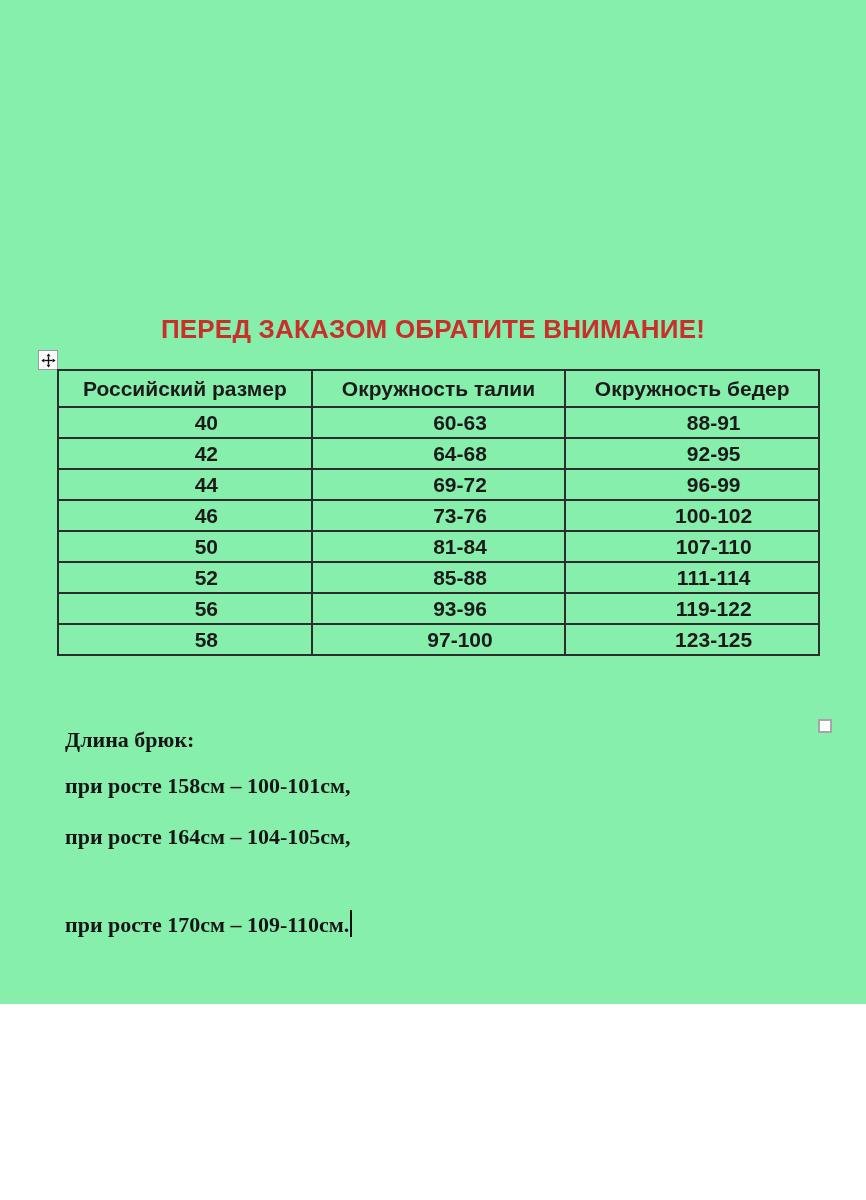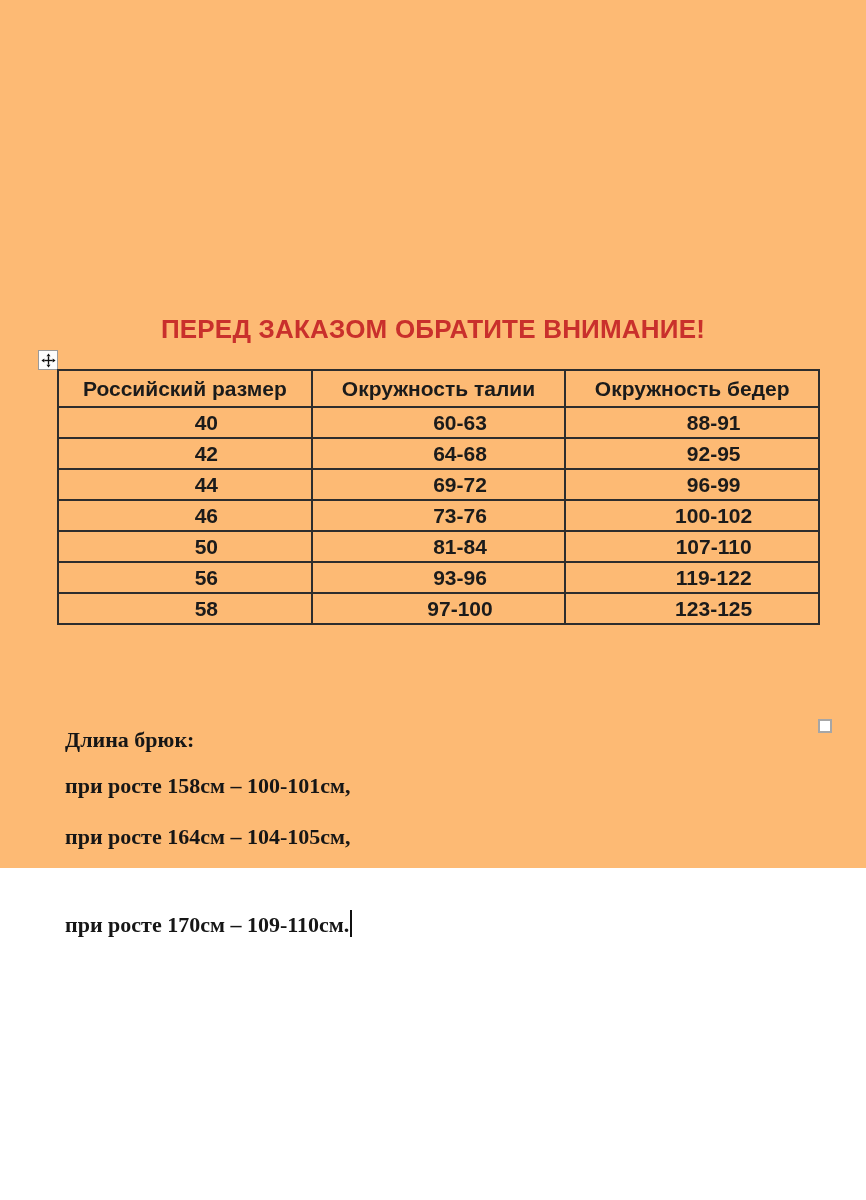--- a/index.html
+++ b/index.html
@@ -4,22 +4,22 @@
 <style>
   * { margin: 0; padding: 0; box-sizing: border-box; }
   html, body {
     width: 866px; height: 1200px;
     background: #ffffff;
     font-family: "Liberation Sans", "DejaVu Sans", sans-serif;
     overflow: hidden;
   }
   .page {
     position: relative;
-    width: 866px; height: 868px;
-    background: #fdba74;
+    width: 866px; height: 1004px;
+    background: #86efac;
   }
   .notice-title {
     position: absolute;
     top: 314px; left: 0;
     width: 100%;
     text-align: center;
     font-size: 26px;
     font-weight: bold;
     color: #c9302c;
     letter-spacing: 0.2px;
@@ -145,20 +145,25 @@
           <td>46</td>
           <td>73-76</td>
           <td>100-102</td>
         </tr>
         <tr>
           <td>50</td>
           <td>81-84</td>
           <td>107-110</td>
         </tr>
         <tr>
+          <td>52</td>
+          <td>85-88</td>
+          <td>111-114</td>
+        </tr>
+        <tr>
           <td>56</td>
           <td>93-96</td>
           <td>119-122</td>
         </tr>
         <tr>
           <td>58</td>
           <td>97-100</td>
           <td>123-125</td>
         </tr>
       </tbody>

